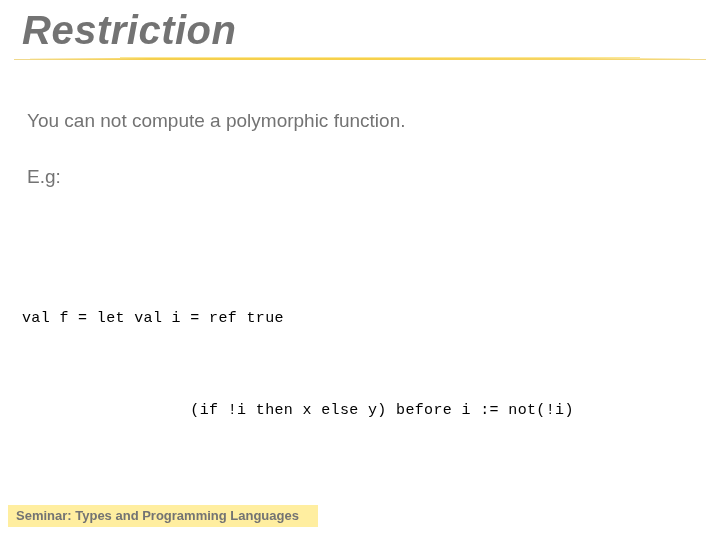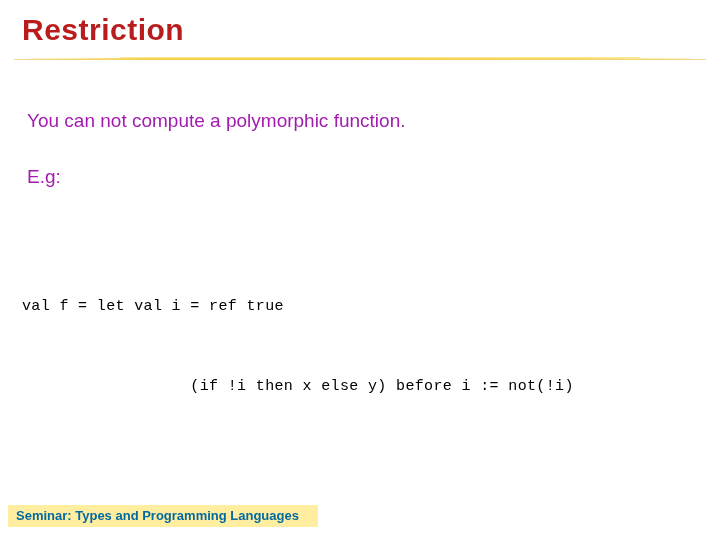--- a/index.html
+++ b/index.html
@@ -22,25 +22,26 @@
     background: #ffffff;
   }
 
   
   #slide-title {
     position: absolute;
     left: 22px;
     top: 8px;
     font-family: "Liberation Sans", sans-serif;
     font-weight: bold;
-    font-size: 30px;
+    font-size: 40px;
     line-height: 44px;
     letter-spacing: 0.5px;
-    color: #b91c1c;
+    color: #737373;
     white-space: nowrap;
+    font-style: italic;
   }
 
   
   #title-divider {
     position: absolute;
     left: 0px;
     top: 56px;
     width: 720px;
     height: 7px;
     pointer-events: none;
@@ -75,21 +76,21 @@
     background: rgba(250,228,130,0.85);
   }
 
   
   .prose {
     position: absolute;
     left: 27px;
     font-family: "Liberation Sans", sans-serif;
     font-size: 19px;
     line-height: 24px;
-    color: #a21caf;
+    color: #737373;
     white-space: nowrap;
   }
   #statement-line   { top: 109px; }
   #example-label    { top: 165px; }
   #conclusion-line  { top: 411px; }
 
   
   #code-block {
     position: absolute;
     left: 22px;
@@ -97,40 +98,41 @@
     font-family: "Liberation Mono", "DejaVu Sans Mono", monospace;
     font-size: 15px;
     line-height: 26.5px;
     color: #000000;
     white-space: pre;
     letter-spacing: 0.35px;
   }
   #code-block .code-line {
     white-space: pre;
     height: 26.5px;
+    margin-top: 12px;
   }
 
   
   #footer-badge {
     position: absolute;
     left: 8px;
     top: 505px;
     width: 310px;
     height: 22px;
     background: #ffeea0;
   }
   #footer-badge-label {
     position: absolute;
     left: 8px;
     top: 3px;
     font-family: "Liberation Sans", sans-serif;
     font-weight: bold;
     font-size: 13px;
     line-height: 16px;
-    color: #0369a1;
+    color: #737373;
     white-space: nowrap;
   }
 </style>
 </head>
 <body>
 
 <div id="slide">
 
   <div id="slide-title">Restriction</div>
 

